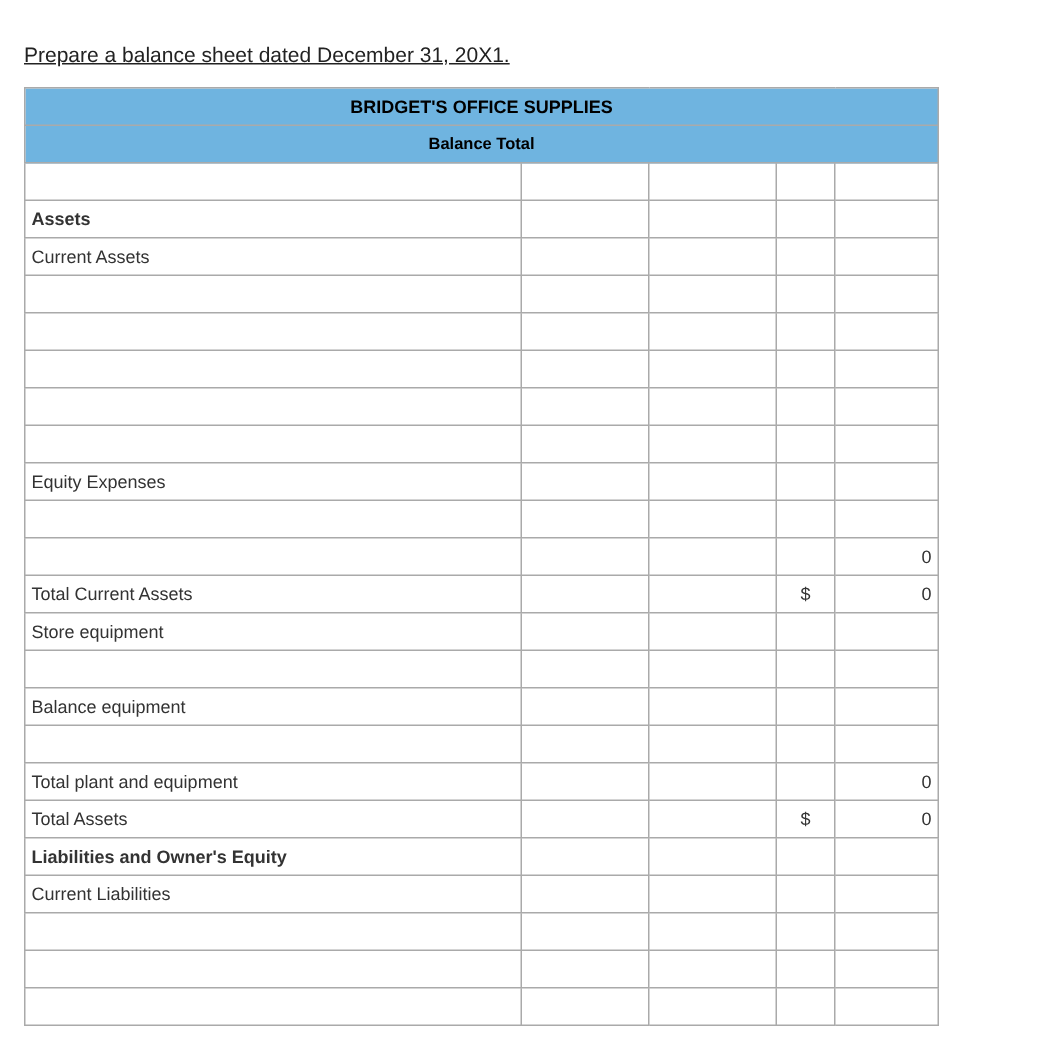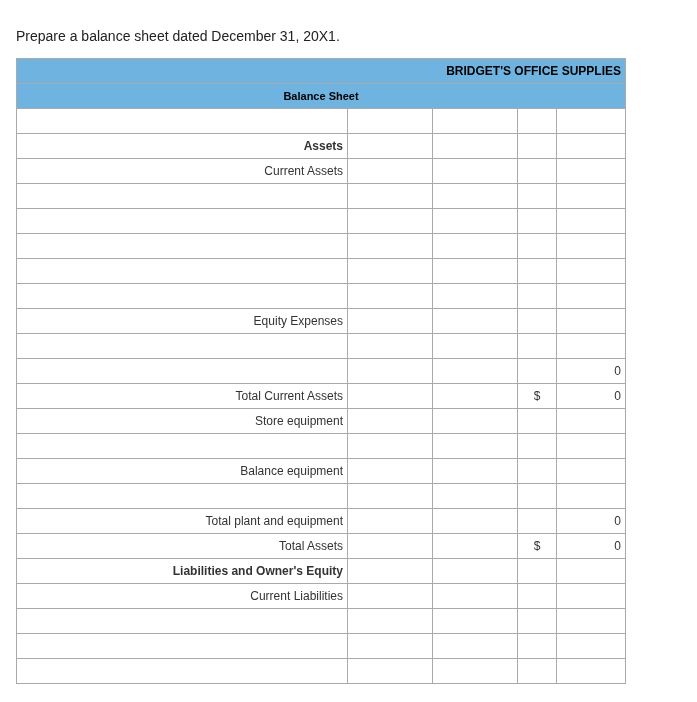--- a/index.html
+++ b/index.html
@@ -7,50 +7,51 @@
     font-size: 12px;
     color: #333;
     margin: 0;
     padding: 10px 16px;
     background: #fff;
   }
   .instruction {
     font-size: 14px;
     color: #222;
     margin: 18px 0 14px 0;
+    text-decoration: underline;
   }
   table.balance-sheet {
     border-collapse: collapse;
     width: 610px;
   }
   table.balance-sheet td {
     border: 1px solid #aaa;
     height: 20px;
     padding: 2px 4px;
     vertical-align: middle;
   }
   td.title-row {
     background: #6fb4e0;
-    text-align: right;
+    text-align: center;
     font-weight: bold;
     color: #000;
     font-size: 12px;
   }
   td.subtitle-row {
     background: #6fb4e0;
     text-align: center;
     font-weight: bold;
     color: #000;
     font-size: 11px;
   }
   td.section-header {
-    text-align: right;
+    text-align: left;
     font-weight: bold;
   }
-  td.label { text-align: right; margin-left: 18px; }
+  td.label { text-align: left; margin-left: 18px; }
   td.indent-1 { padding-left: 12px; }
   td.indent-2 { padding-left: 24px; }
   td.num { text-align: right; }
   td.cur { text-align: center; width: 28px; }
   td.editable-handle {
     border-left: 3px solid #2d6fb5;
   }
   td.col-c1 { width: 76px; }
   td.col-c2 { width: 76px; }
   td.col-cur { width: 30px; }
@@ -61,21 +62,21 @@
 
 <div class="instruction">Prepare a balance sheet dated December 31, 20X1.</div>
 
 <table class="balance-sheet">
 
   <tbody>
       <tr>
     <td class="title-row" colspan="5">BRIDGET'S OFFICE SUPPLIES</td>
   </tr>
   <tr>
-    <td class="subtitle-row" colspan="5">Balance Sheet</td>
+    <td class="subtitle-row" colspan="5">Balance Total</td>
   </tr>
 
   <tr>
     <td class="label editable-handle"></td>
     <td class="col-c1"></td>
     <td class="col-c2"></td>
     <td class="col-cur cur"></td>
     <td class="col-c3 num"></td>
   </tr>
 

